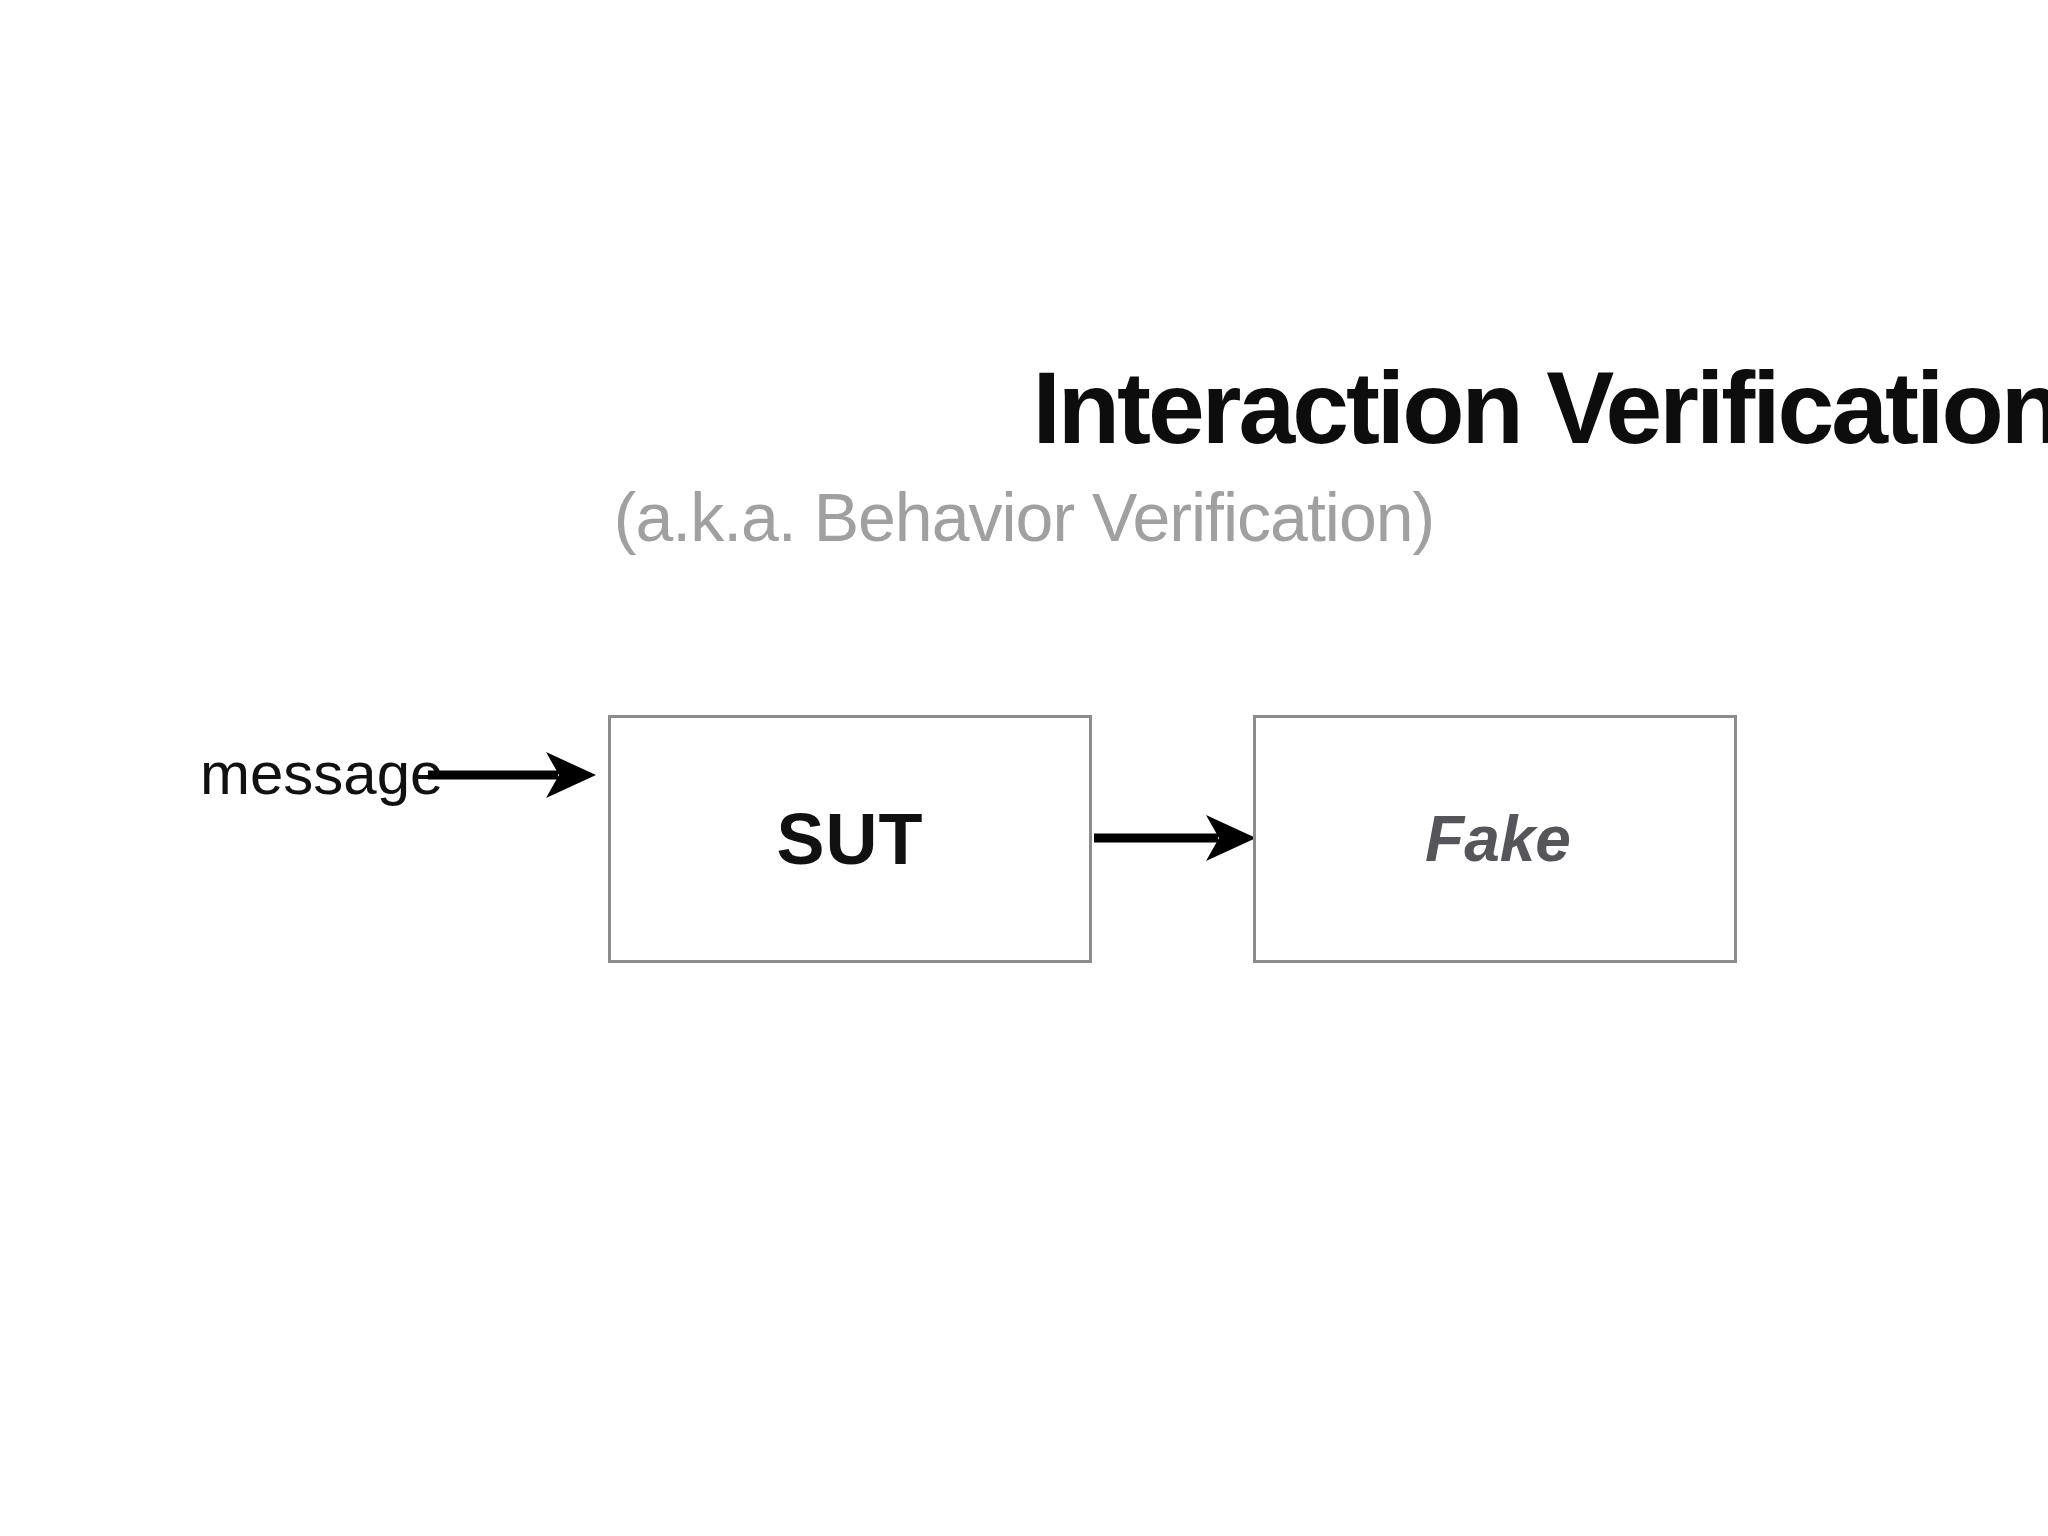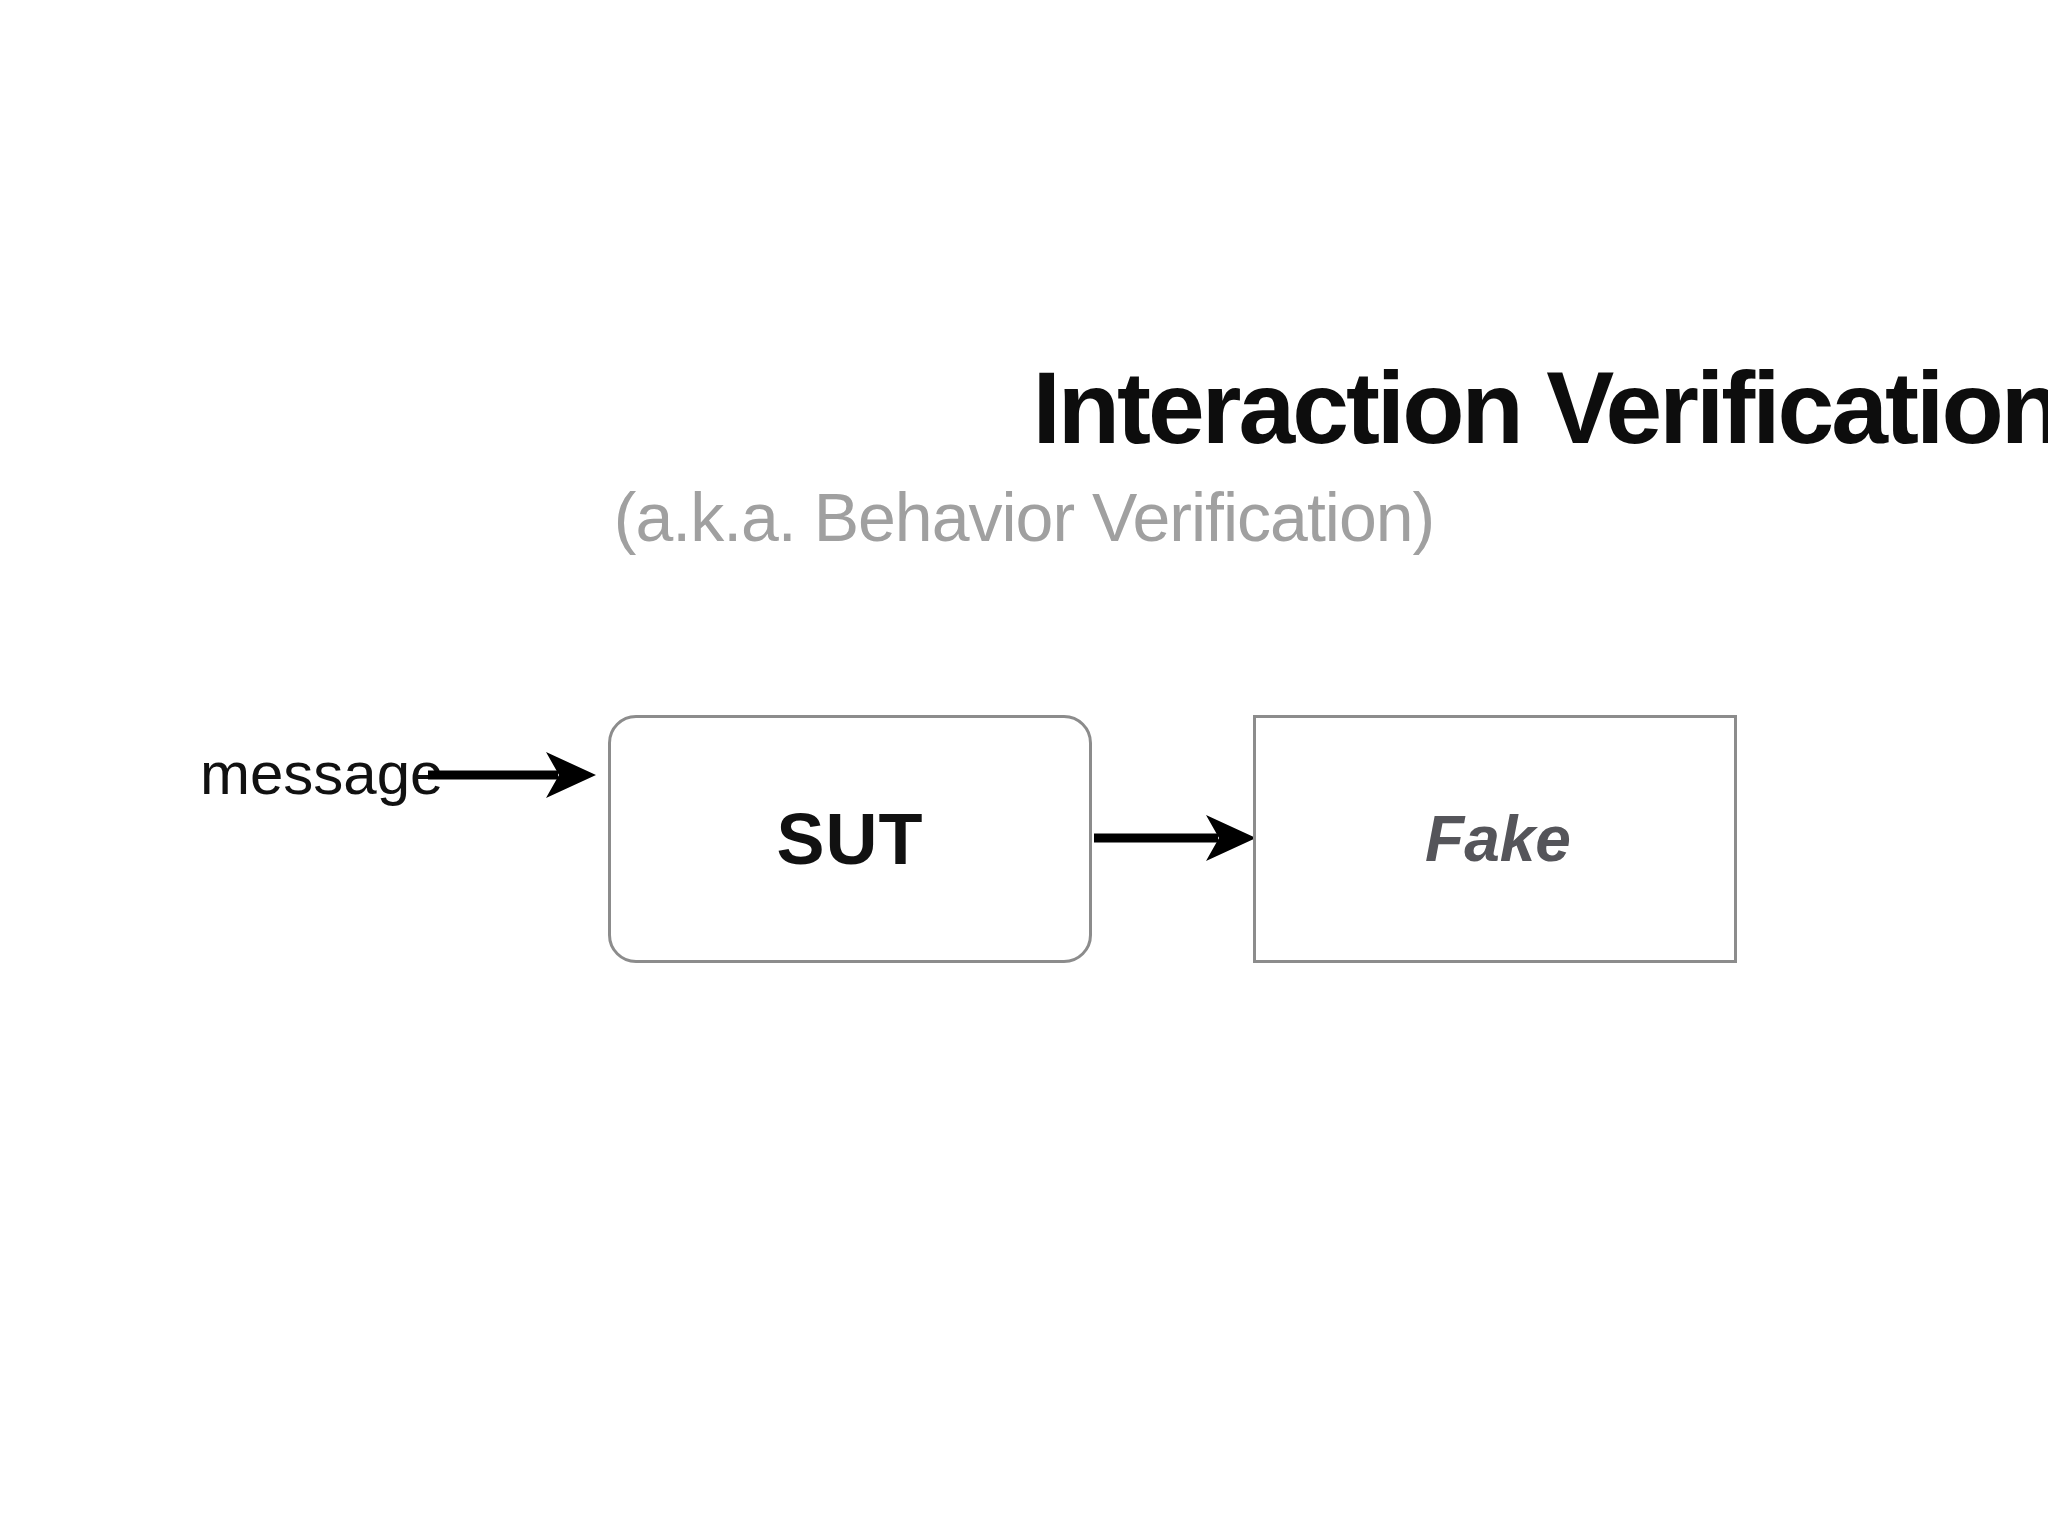--- a/index.html
+++ b/index.html
@@ -67,21 +67,20 @@
     display: flex;
     flex-direction: column;
     align-items: center;
     justify-content: center;
   }
   .box-sut {
     left: 608px;
     top: 715px;
     width: 484px;
     height: 248px;
-    border-radius: 28px;
   }
   .box-fake {
     left: 1253px;
     top: 715px;
     width: 484px;
     height: 248px;
     padding-left: 6px;
   }
   .sut-label {
     font-size: 72px;

